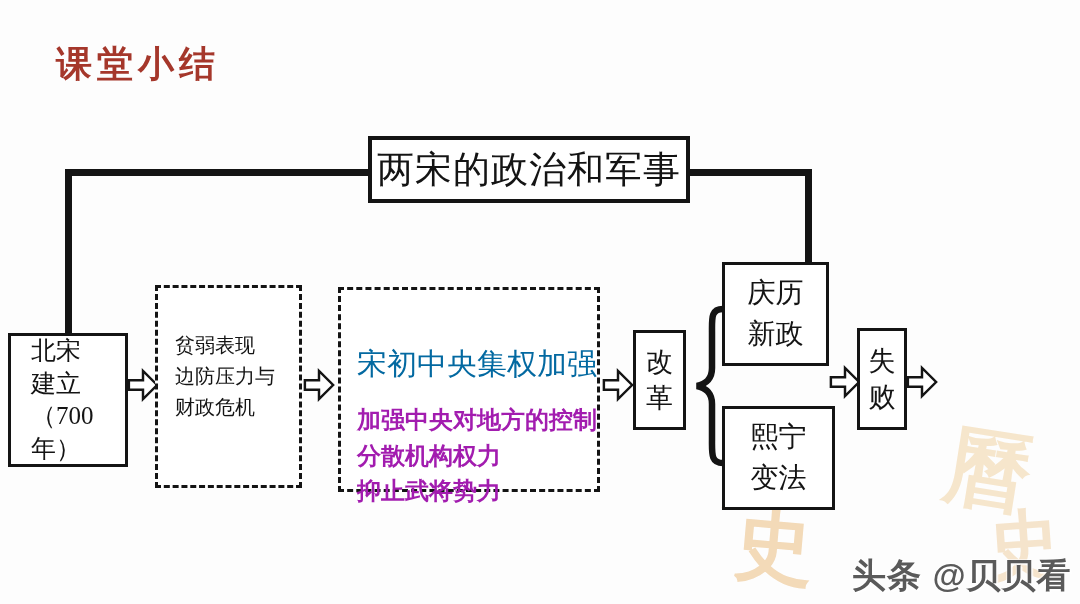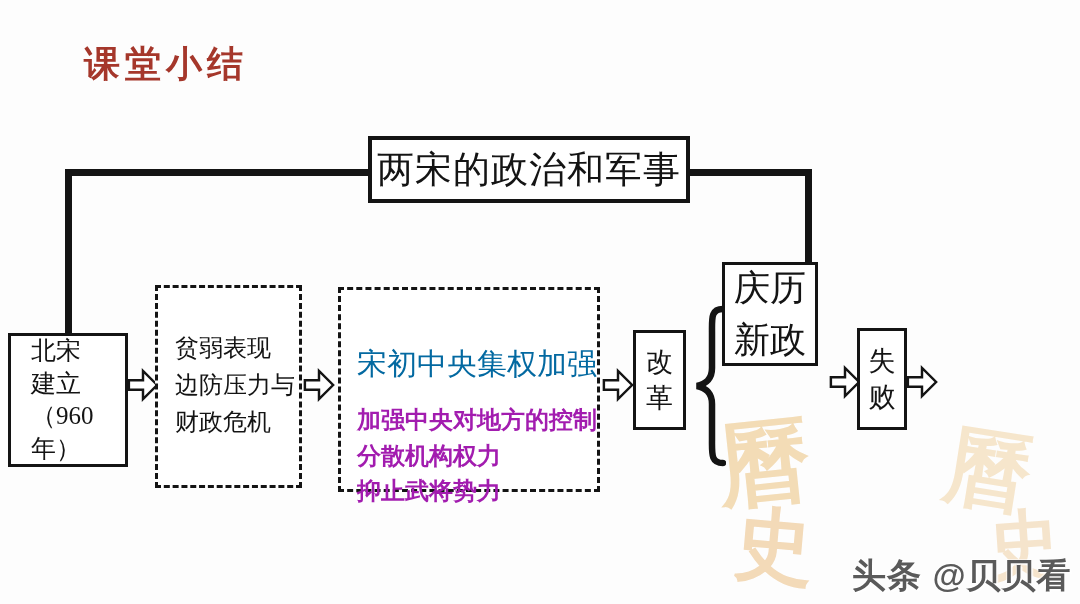--- a/index.html
+++ b/index.html
@@ -15,32 +15,32 @@
     white-space:pre-line;z-index:3;
   }
   .box.thick{border-width:4px;}
   .box.dashed{
     border-style:dashed;background:rgba(255,255,255,0.92);
     align-items:flex-start;justify-content:flex-start;text-align:left;
   }
   
   .title-box{left:368px;top:136px;width:322px;height:67px;font-size:37px;letter-spacing:1px;font-weight:500;}
   .beisong{left:8px;top:333px;width:120px;height:134px;font-size:25px;line-height:1.3;justify-content:flex-start;text-align:left;padding-left:20px;}
-  .weakness{left:155px;top:285px;width:147px;height:203px;font-size:24px;line-height:1.55;padding:42px 0 0 17px;}
+  .weakness{left:155px;top:285px;width:147px;height:203px;font-size:20px;line-height:1.55;padding:42px 0 0 17px;}
   .central{left:338px;top:287px;width:262px;height:205px;padding:36px 0 0 16px;display:block;}
   .central .heading{font-size:30px;line-height:1.3;color:#0369a1;white-space:pre-line;}
   .central .measures{font-size:24px;line-height:1.48;color:#a21caf;font-weight:bold;white-space:pre-line;margin-top:2px;}
   .gaige{left:633px;top:330px;width:53px;height:100px;font-size:27px;line-height:1.35;}
-  .qingli{left:722px;top:262px;width:96px;height:104px;font-size:36px;line-height:1.45;}
+  .qingli{left:722px;top:262px;width:107px;height:104px;font-size:28px;line-height:1.45;}
   .xining{left:722px;top:406px;width:113px;height:104px;font-size:28px;line-height:1.45;}
   .shibai{left:857px;top:328px;width:50px;height:102px;font-size:27px;line-height:1.35;}
   .jingkang{left:935px;top:302px;width:137px;height:131px;font-size:25px;line-height:1.5;}
   
   .lesson-title{
-    left:84px;top:40px;font-size:36px;font-weight:bold;color:#a5372b;letter-spacing:5px;z-index:4;
+    left:56px;top:40px;font-size:36px;font-weight:bold;color:#a5372b;letter-spacing:5px;z-index:4;
   }
   
   .conn{position:absolute;background:#141414;z-index:2;}
   .conn-left-h{left:65px;top:169px;width:304px;height:7px;}
   .conn-left-v{left:65px;top:169px;width:7px;height:166px;}
   .conn-right-h{left:689px;top:169px;width:123px;height:7px;}
   .conn-right-v{left:805px;top:169px;width:7px;height:95px;}
   
   .arrow{position:absolute;width:32px;height:38px;z-index:3;}
   .arrow svg{display:block;width:100%;height:100%;}
@@ -80,21 +80,21 @@
 
   <div class="conn conn-left-h"></div>
   <div class="conn conn-left-v"></div>
   <div class="conn conn-right-h"></div>
   <div class="conn conn-right-v"></div>
 
   <div class="box thick title-box">两宋的政治和军事</div>
 
   <div class="box beisong">北宋
 建立
-（960
+（700
 年）</div>
 
   <div class="arrow arrow1">
     <svg viewBox="0 0 34 38">
         <polygon points="2,14 17,14 17,4 32,19 17,34 17,24 2,24" fill="#ffffff" stroke="#141414" stroke-width="2.6"></polygon>
       </svg>
   </div>
 
   <div class="box dashed weakness">贫弱表现
 边防压力与
@@ -123,20 +123,22 @@
 革</div>
 
   <div class="brace">
     <svg viewBox="0 0 34 162">
       <path d="M31 4 C19 4 20 13 20 27 L20 63 C20 75 13 79 5 81 C13 83 20 87 20 99 L20 135 C20 149 19 158 31 158" fill="none" stroke="#141414" stroke-width="6.5" stroke-linecap="round"></path>
     </svg>
   </div>
 
   <div class="box qingli">庆历
 新政</div>
+  <div class="box xining">熙宁
+变法</div>
 
   <div class="arrow arrow4">
     <svg viewBox="0 0 34 38">
         <polygon points="2,14 17,14 17,4 32,19 17,34 17,24 2,24" fill="#ffffff" stroke="#141414" stroke-width="2.6"></polygon>
       </svg>
   </div>
 
   <div class="box shibai">失
 败</div>
 

